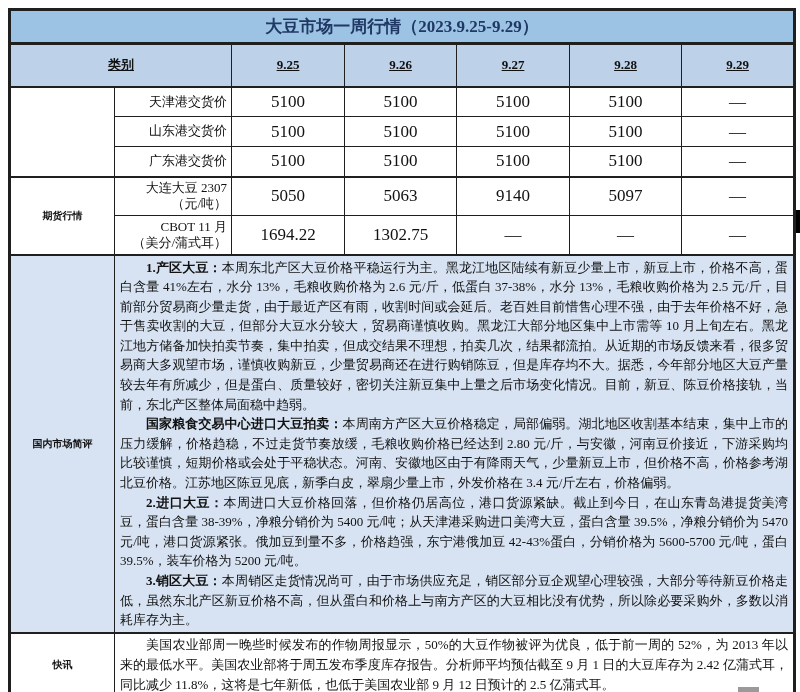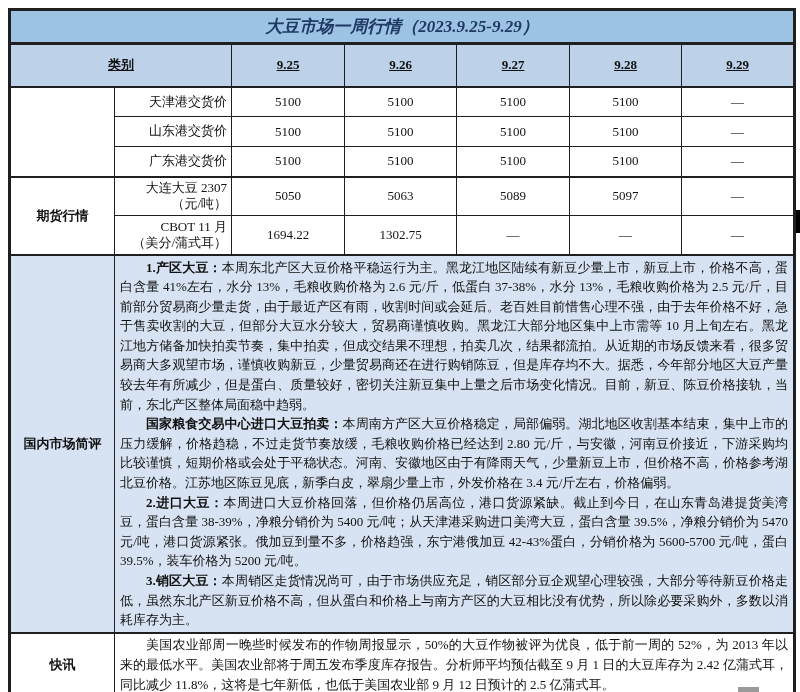--- a/index.html
+++ b/index.html
@@ -19,32 +19,32 @@
     border:3px solid var(--border_color);
   }
   td{
     border:1px solid var(--border_color);
     padding:0 4px;vertical-align:middle;background:var(--cell_bg);
     overflow:hidden;
   }
   tr.title-row{height:34px;}
   tr.title-row td{
     background:var(--title_bg);text-align:center;font-weight:bold;
-    font-size:17px;color:var(--title_text);border-bottom:3px solid var(--border_color);font-style:italic;
+    font-size:17px;color:var(--title_text);border-bottom:3px solid var(--border_color);
   }
   tr.header-row{height:43px;text-decoration:underline;}
   tr.header-row td{
     background:var(--header_bg);text-align:center;font-weight:bold;font-size:13px;
     border-bottom:2px solid var(--border_color);
   }
   tr.spot-row{height:30px;}
   tr.fut-row{height:39px;}
   td.sub-label{text-align:right;font-size:13px;line-height:1.25;}
-  td.value-cell{text-align:center;font-size:13px;}
-  td.section-label{text-align:center;font-weight:bold;font-size:13px;}
+  td.value-cell{text-align:center;font-size:17px;}
+  td.section-label{text-align:center;font-weight:bold;font-size:10px;}
   tr.fut-row-1 td{border-top:2px solid var(--border_color);}
   tr.review-row{height:375px;}
   tr.review-row td{border-top:2px solid var(--border_color);background:var(--review_bg);}
   td.review-body{vertical-align:top;padding:2px 5px;}
   .review-body p{
     margin:0;text-indent:2em;font-size:13px;line-height:19.6px;text-align:justify;
   }
   tr.news-row{height:60px;}
   tr.news-row td{border-top:2px solid var(--border_color);}
   td.news-body{vertical-align:middle;padding:1px 5px;}
@@ -108,21 +108,21 @@
   </tr>
 
   <tr class="fut-row fut-row-1">
     <td rowspan="2" class="section-label">期货行情</td>
     <td class="sub-label">
       <div>大连大豆 2307</div>
       <div>（元/吨）</div>
     </td>
     <td class="value-cell">5050</td>
     <td class="value-cell">5063</td>
-    <td class="value-cell">5089</td>
+    <td class="value-cell">9140</td>
     <td class="value-cell">5097</td>
     <td class="value-cell">—</td>
   </tr>
   <tr class="fut-row">
     <td class="sub-label">
       <div>CBOT 11 月</div>
       <div>（美分/蒲式耳）</div>
     </td>
     <td class="value-cell">1694.22</td>
     <td class="value-cell">1302.75</td>

